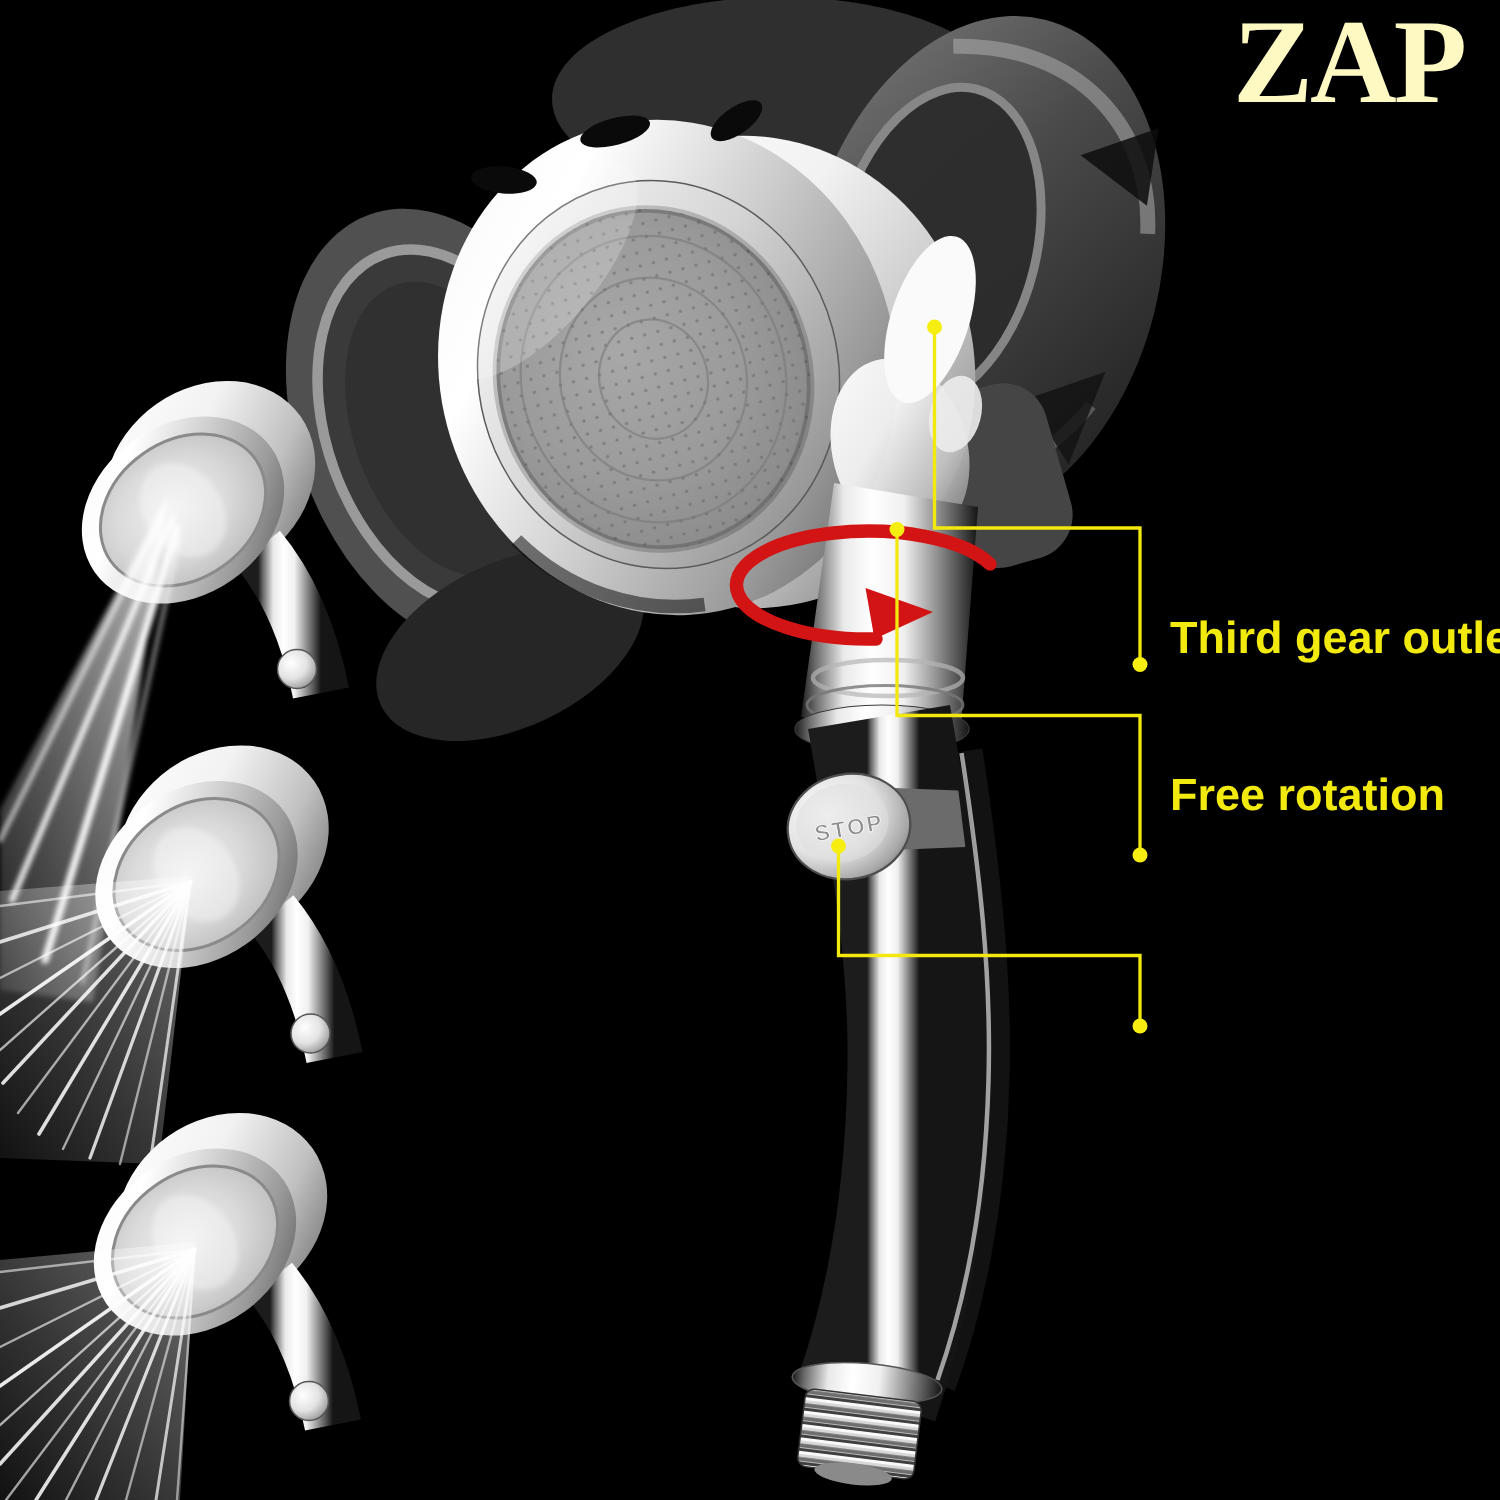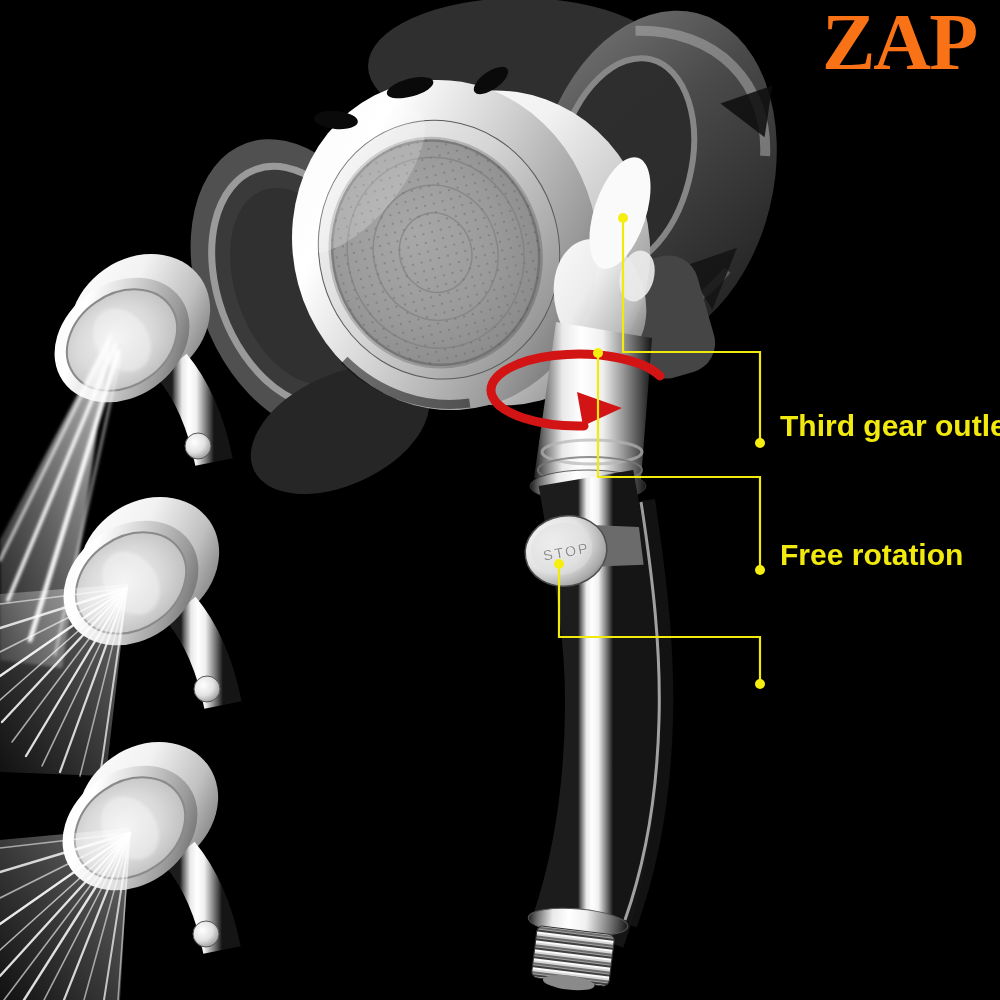--- a/index.html
+++ b/index.html
@@ -1,25 +1,25 @@
 <!DOCTYPE html>
 <html><head>
 <meta charset="utf-8">
 <style>
   html,body{margin:0;padding:0;background:#000;}
   .stage{position:relative;width:1000px;height:1000px;background:#000;overflow:hidden;
          font-family:"Liberation Sans", sans-serif;}
   .stage svg{position:absolute;left:0;top:0;}
   .brand{position:absolute;top:2px;right:24px;
          font-family:"Liberation Serif", serif;font-weight:bold;
-         font-size:80px;letter-spacing:-2px;color:#f97316;line-height:1;}
+         font-size:80px;letter-spacing:-2px;color:#fef9c3;line-height:1;}
   .callout-label{position:absolute;left:780px;color:#f2e90e;
                  font-size:30px;font-weight:bold;line-height:1;white-space:nowrap;}
   .label-1{top:411px;}
-  .label-2{top:516px;margin-top:24px;}
+  .label-2{top:516px;}
   .label-3{top:634px;}
 </style>
 </head>
 <body>
 
 <div class="stage">
 
 <svg width="1000" height="1000" viewBox="0 0 1000 1000">
   <defs>
     <linearGradient id="chromeTube" x1="0" y1="0" x2="1" y2="0">

